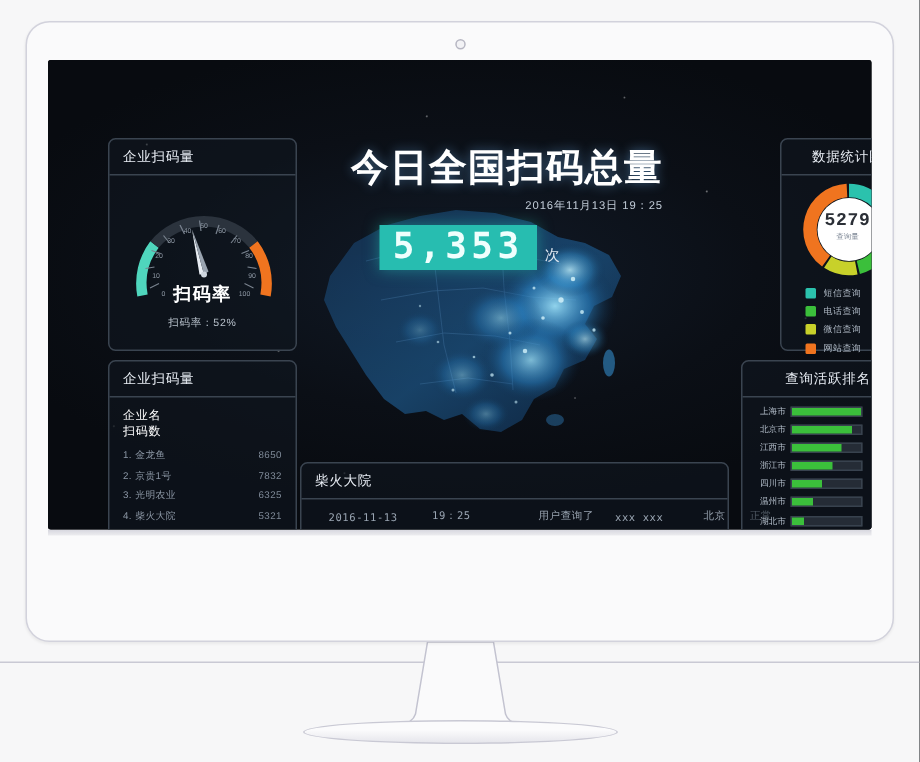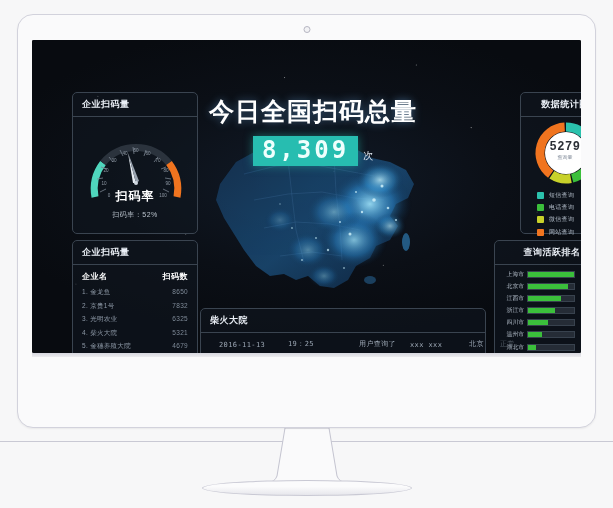--- a/index.html
+++ b/index.html
@@ -73,21 +73,21 @@
   
   .panel{
     position:absolute;
     border:1px solid #3a4450;border-radius:5px;
     background:rgba(17,23,32,.55);
     box-sizing:border-box;
   }
   .panel-hd{
     height:23px;line-height:23px;
     border-bottom:1px solid #3a4450;
-    color:#e9eef5;font-size:9px;font-weight:bold;
+    color:#e9eef5;font-size:9px;font-weight:normal;
     padding-left:9px;letter-spacing:.5px;
   }
   .panel-hd.center{text-align:center;padding-left:0;}
   .panel-bd{position:relative;}
 
   
   #p-gauge{left:40px;top:52px;width:126px;height:142px;}
   .gauge-wrap{position:relative;width:100%;height:118px;}
   .gauge-label{
     position:absolute;left:0;right:0;top:71px;text-align:center;
@@ -95,28 +95,28 @@
   }
   .gauge-sub{
     position:absolute;left:0;right:0;top:93px;text-align:center;
     color:#b9c2cc;font-size:7px;letter-spacing:.5px;
   }
 
   
   #p-list{left:40px;top:200px;width:126px;height:138px;}
   .tbl{width:100%;padding:6px 9px 0 9px;box-sizing:border-box;}
   .tbl-head{display:flex;justify-content:space-between;color:#fff;
-    font-size:8px;font-weight:bold;margin-bottom:6px;letter-spacing:.5px;}
+    font-size:8px;font-weight:normal;margin-bottom:6px;letter-spacing:.5px;flex-direction:column;}
   .tbl-row{display:flex;justify-content:space-between;align-items:baseline;
     color:#8d98a6;font-size:6.5px;margin-bottom:4.6px;letter-spacing:.3px;}
   .tbl-row .nm{white-space:nowrap;overflow:hidden;}
   .tbl-row .vl{color:#7f8a98;}
 
   
-  .title-block{position:absolute;left:152px;top:55px;width:258px;text-align:center;}
+  .title-block{position:absolute;left:152px;top:55px;width:258px;text-align:right;}
   .title-main{
     color:#ffffff;font-size:25px;font-weight:bold;letter-spacing:1px;
     text-shadow:0 0 8px rgba(120,190,255,.45);
     font-family:"DejaVu Sans","Liberation Sans",sans-serif;
   }
   .title-date{color:#c2ccd8;font-size:7.5px;margin-top:4px;letter-spacing:.6px;}
   .counter-row{margin-top:8px;display:flex;align-items:flex-end;justify-content:center;gap:5px;}
   .counter{
     background:#27bdb0;color:#effffd;
     font-family:"DejaVu Sans Mono","Liberation Mono",monospace;
@@ -248,22 +248,23 @@
               <circle cx="160" cy="168" r="1" opacity=".6"></circle>
             </g>
 
             <ellipse cx="222" cy="142" rx="4" ry="9" fill="#2f7fb8" opacity=".7"></ellipse>
             <ellipse cx="186" cy="180" rx="6" ry="4" fill="#2a6ea3" opacity=".55"></ellipse>
           </svg>
         </div>
 
         <div class="title-block">
           <div class="title-main">今日全国扫码总量</div>
+          <div class="title-date">2016年11月13日 19：25</div>
           <div class="counter-row">
-            <div class="counter">8,309</div>
+            <div class="counter">5,353</div>
             <div class="counter-unit">次</div>
           </div>
         </div>
 
         <div class="panel" id="p-gauge">
           <div class="panel-hd">企业扫码量</div>
           <div class="panel-bd">
             <div class="gauge-wrap">
               <svg width="126" height="96" viewBox="0 0 126 96">
 

